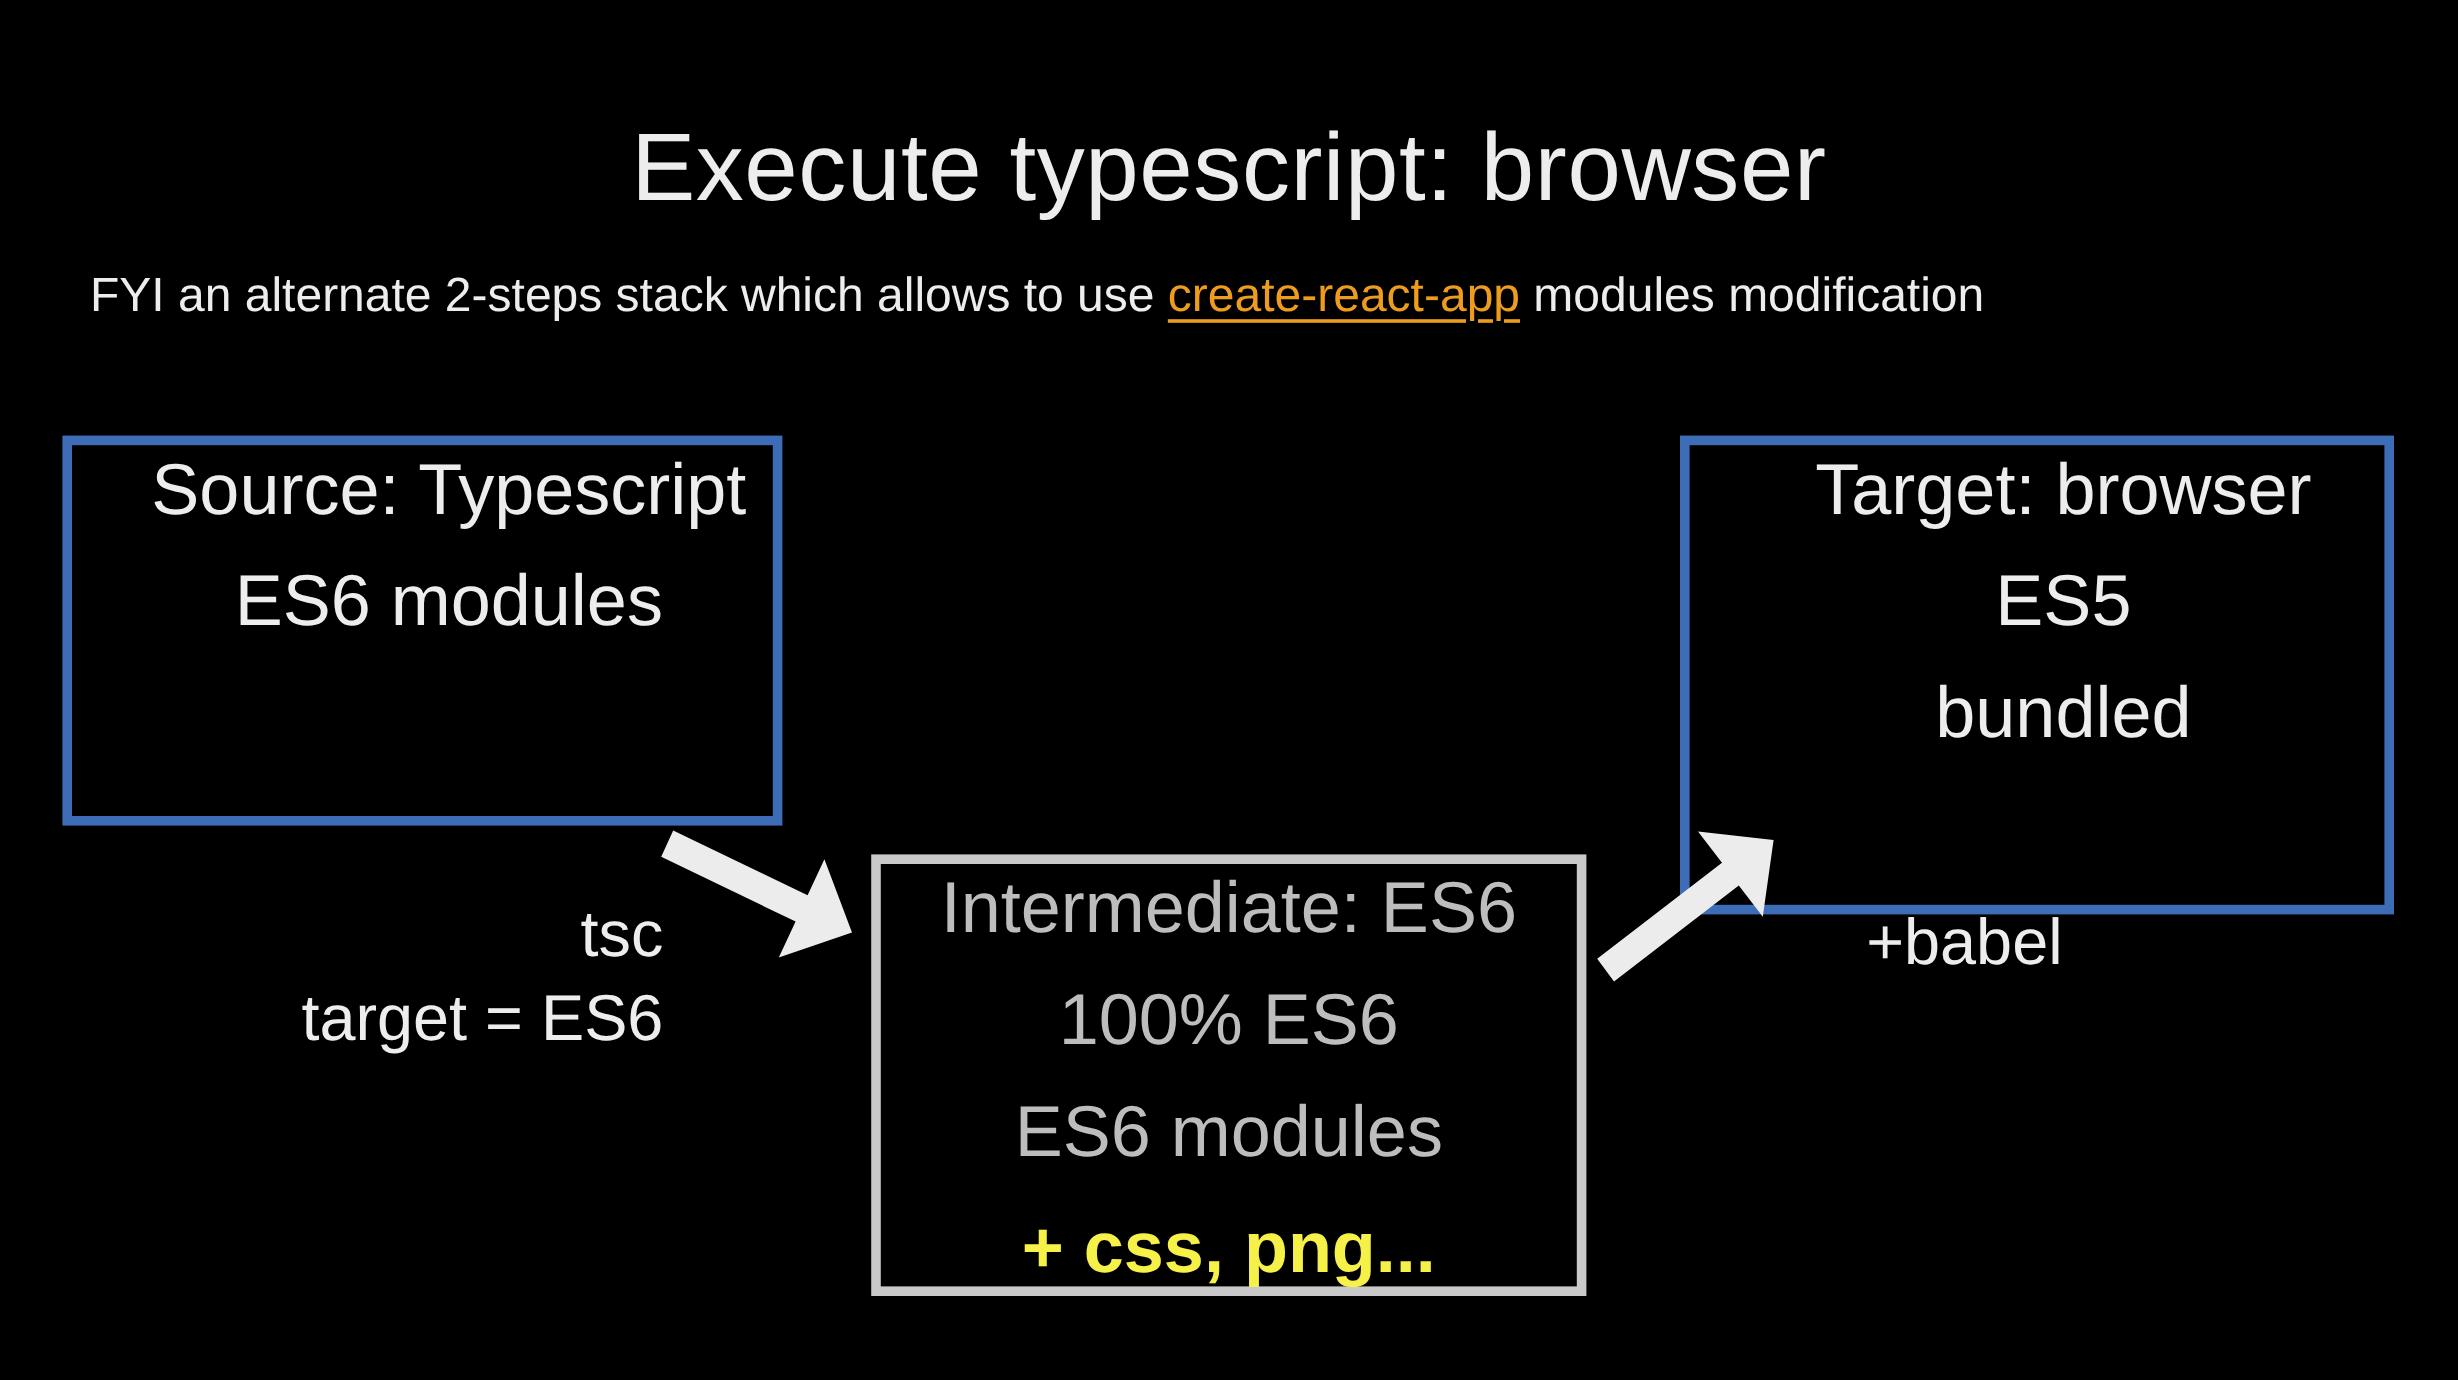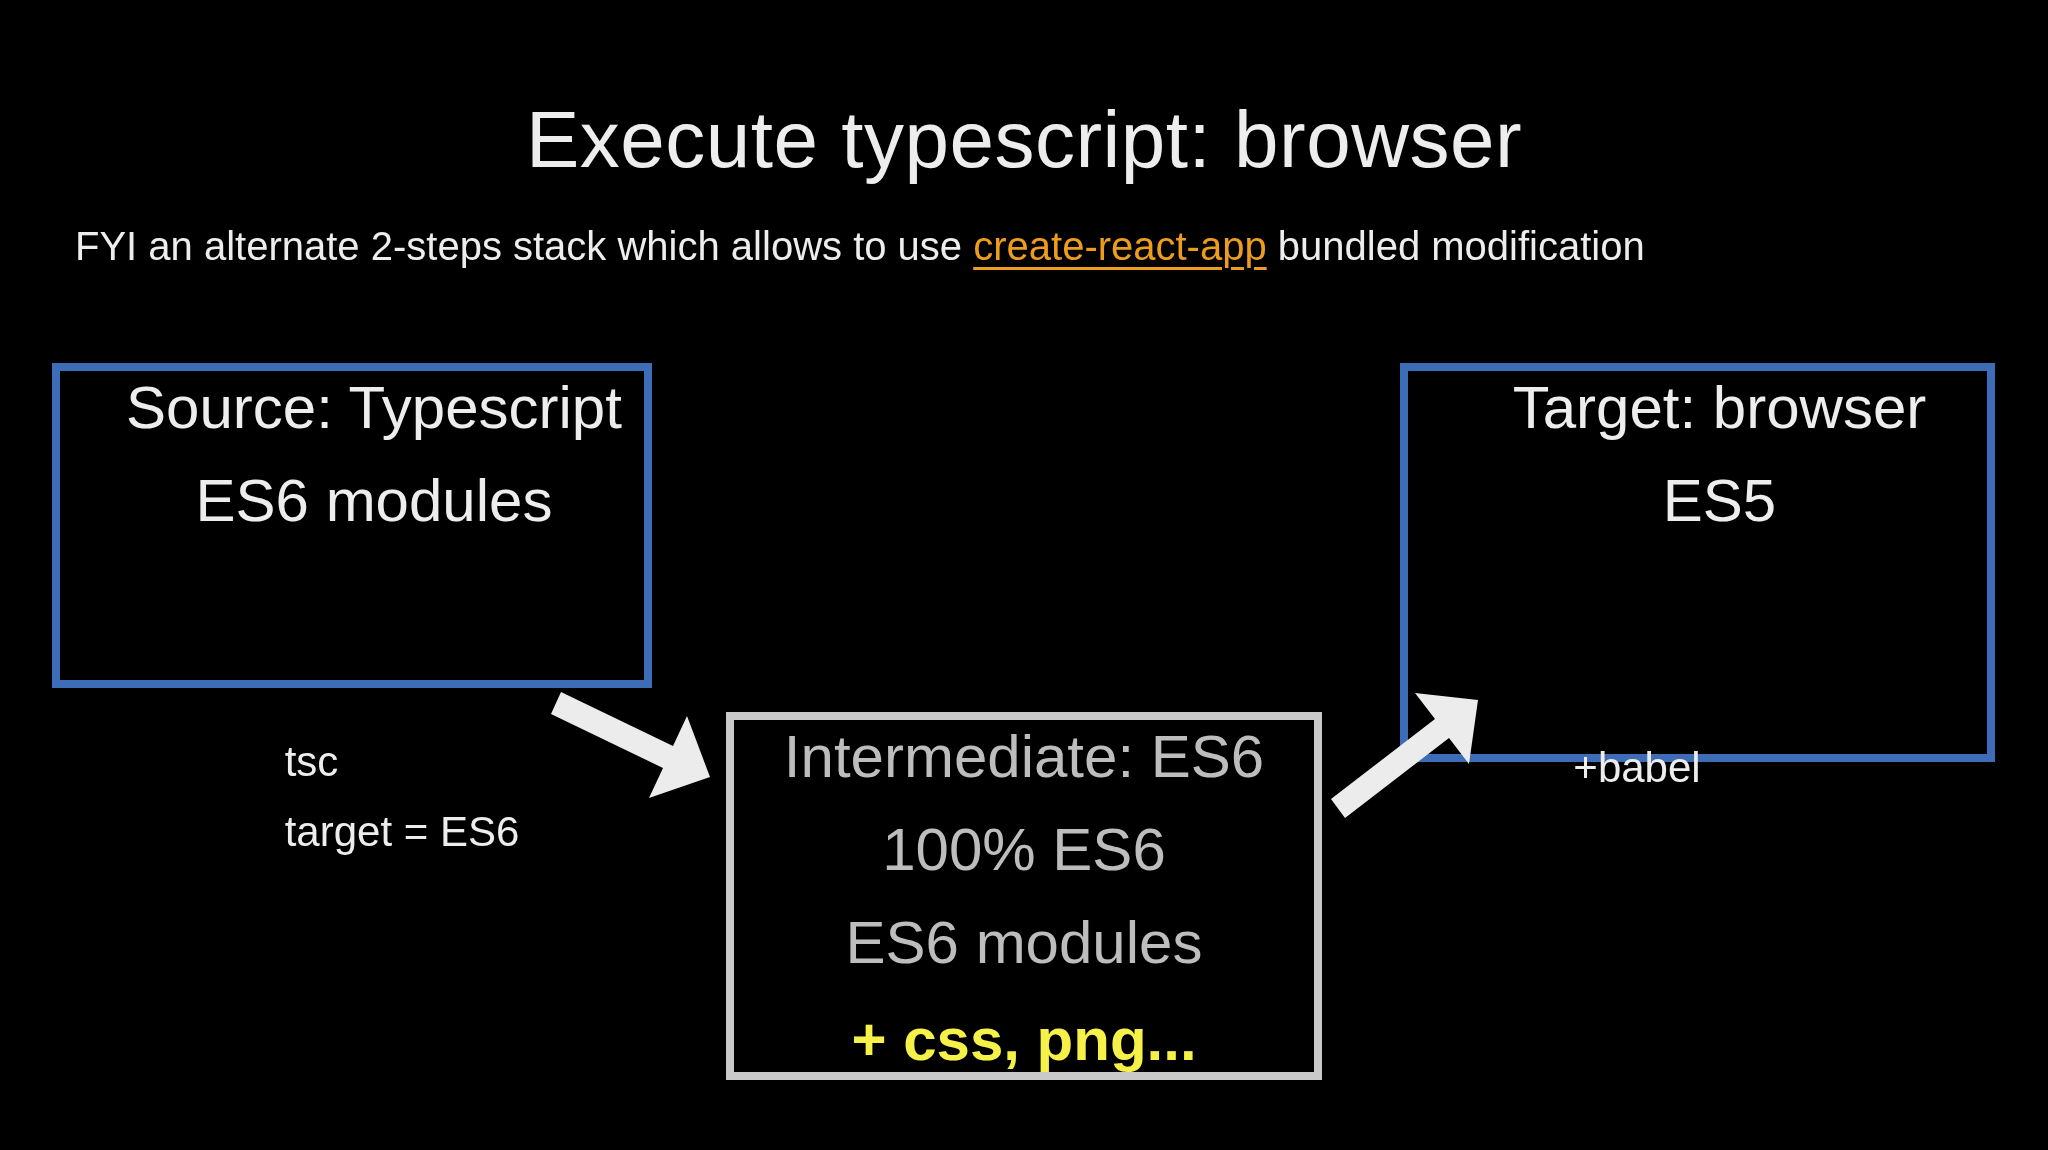--- a/index.html
+++ b/index.html
@@ -53,48 +53,50 @@
   }
   .box-line.first { margin-top:-10px; }
   .box.gray .box-line { color:var(--text-gray); }
   .yellow {
     color:var(--highlight-yellow) !important;
     font-weight:bold;
   }
   .box .yellow { margin-top:4px; }
   .annotation {
     position:absolute;
-    text-align:left;
-    font-size:42px; line-height:70px;
+    text-align:right;
+    font-size:54px; line-height:70px;
     color:var(--text-white);
     white-space:nowrap;
     transform:translateX(-50%);
+    margin-top:17px;
   }
   .annotation.right { line-height:68px; }
   .arrow-layer {
     position:absolute; left:0; top:0;
     width:2048px; height:1150px;
     pointer-events:none;
   }
 </style>
 </head>
 <body>
 
 <div class="slide-title">Execute typescript: browser</div>
 
-<div class="slide-subtitle"><span>FYI an alternate 2-steps stack which allows to use </span><a>create-react-app</a><span> bundled modification</span></div>
+<div class="slide-subtitle"><span>FYI an alternate 2-steps stack which allows to use </span><a>create-react-app</a><span> modules modification</span></div>
 
 <div class="box blue" style="left:52px; top:363px; width:600px; height:325px;">
   <div class="box-line first">Source: Typescript</div>
   <div class="box-line">ES6 modules</div>
 </div>
 
 <div class="box blue" style="left:1400px; top:363px; width:595px; height:399px;">
   <div class="box-line first">Target: browser</div>
   <div class="box-line">ES5</div>
+  <div class="box-line">bundled</div>
 </div>
 
 <div class="box gray" style="left:726px; top:712px; width:596px; height:368px;">
   <div class="box-line first">Intermediate: ES6</div>
   <div class="box-line">100% ES6</div>
   <div class="box-line">ES6 modules</div>
   <div class="box-line yellow">+ css, png...</div>
 </div>
 
 <div class="annotation" style="left:402px; top:727px;">

